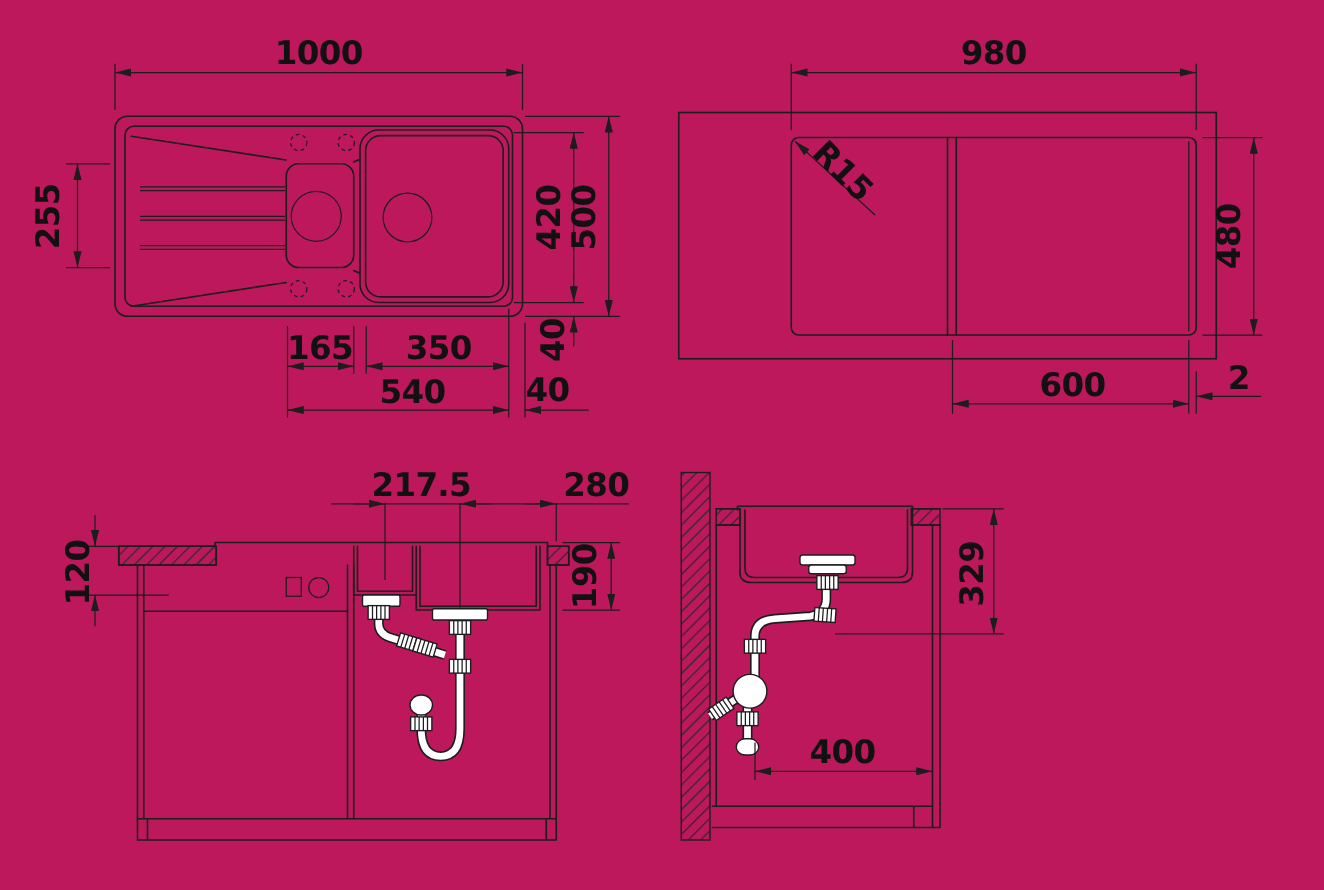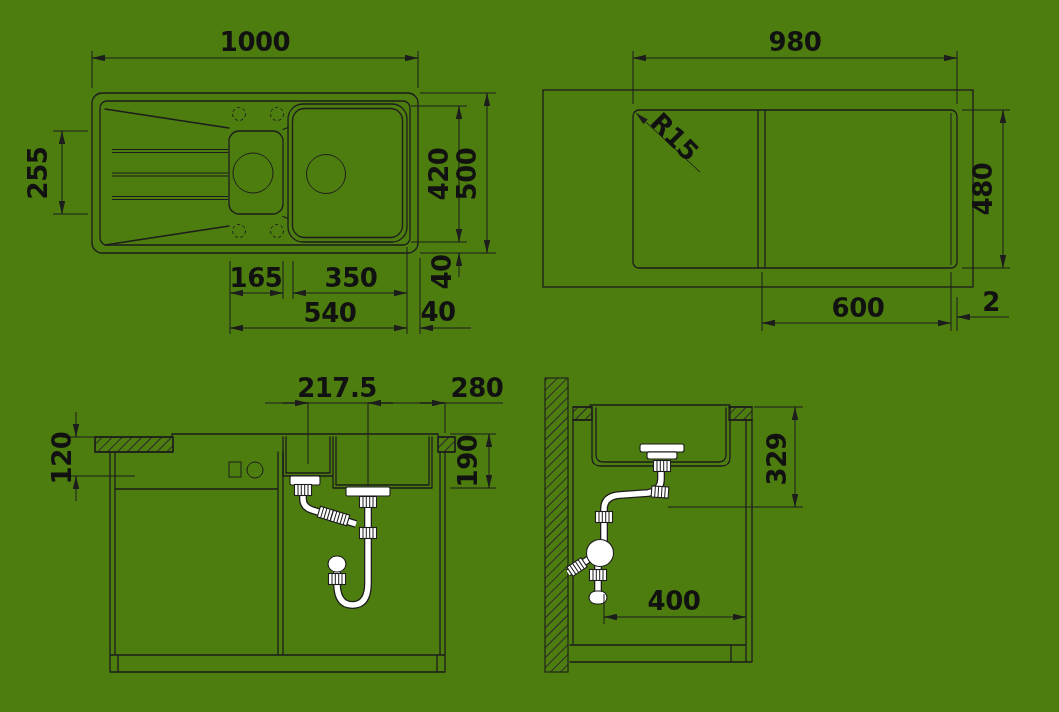--- a/index.html
+++ b/index.html
@@ -1,16 +1,16 @@
 <!DOCTYPE html>
 <html><head>
 <meta charset="utf-8">
 <style>
   html,body{margin:0;padding:0;background:#fff;}
-  .page{position:relative;width:1059px;height:712px;background:#4d7c0f;overflow:hidden;
+  .page{position:relative;width:1059px;height:712px;background:#be185d;overflow:hidden;
         font-family:"DejaVu Sans", sans-serif;}
   svg{display:block;}
   .s  {stroke:#1d1d1d;stroke-width:1.3;fill:none;stroke-linecap:round;stroke-linejoin:round;}
   .t  {stroke:#1d1d1d;stroke-width:1;fill:none;}
   .dash{stroke-dasharray:3,2.6;}
   .pb {stroke:#1d1d1d;stroke-width:8;fill:none;stroke-linejoin:round;stroke-linecap:butt;}
   .pw {stroke:#ffffff;stroke-width:5.4;fill:none;stroke-linejoin:round;stroke-linecap:butt;}
   .fit{fill:#ffffff;stroke:#1d1d1d;stroke-width:1.1;}
   .box{fill:none;stroke:#1d1d1d;stroke-width:1.3;}
   .hrect{fill:url(#hatch);stroke:#1d1d1d;stroke-width:1.1;}

